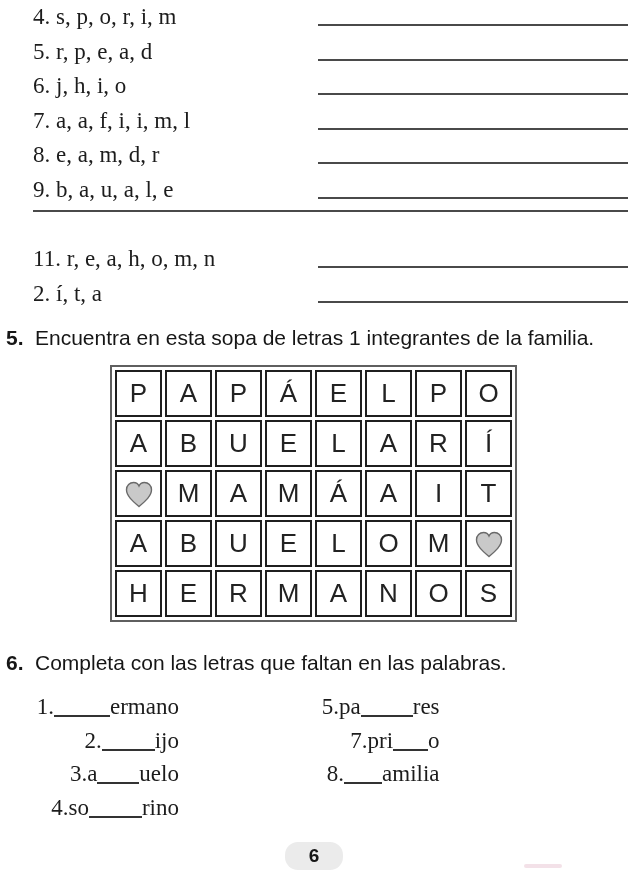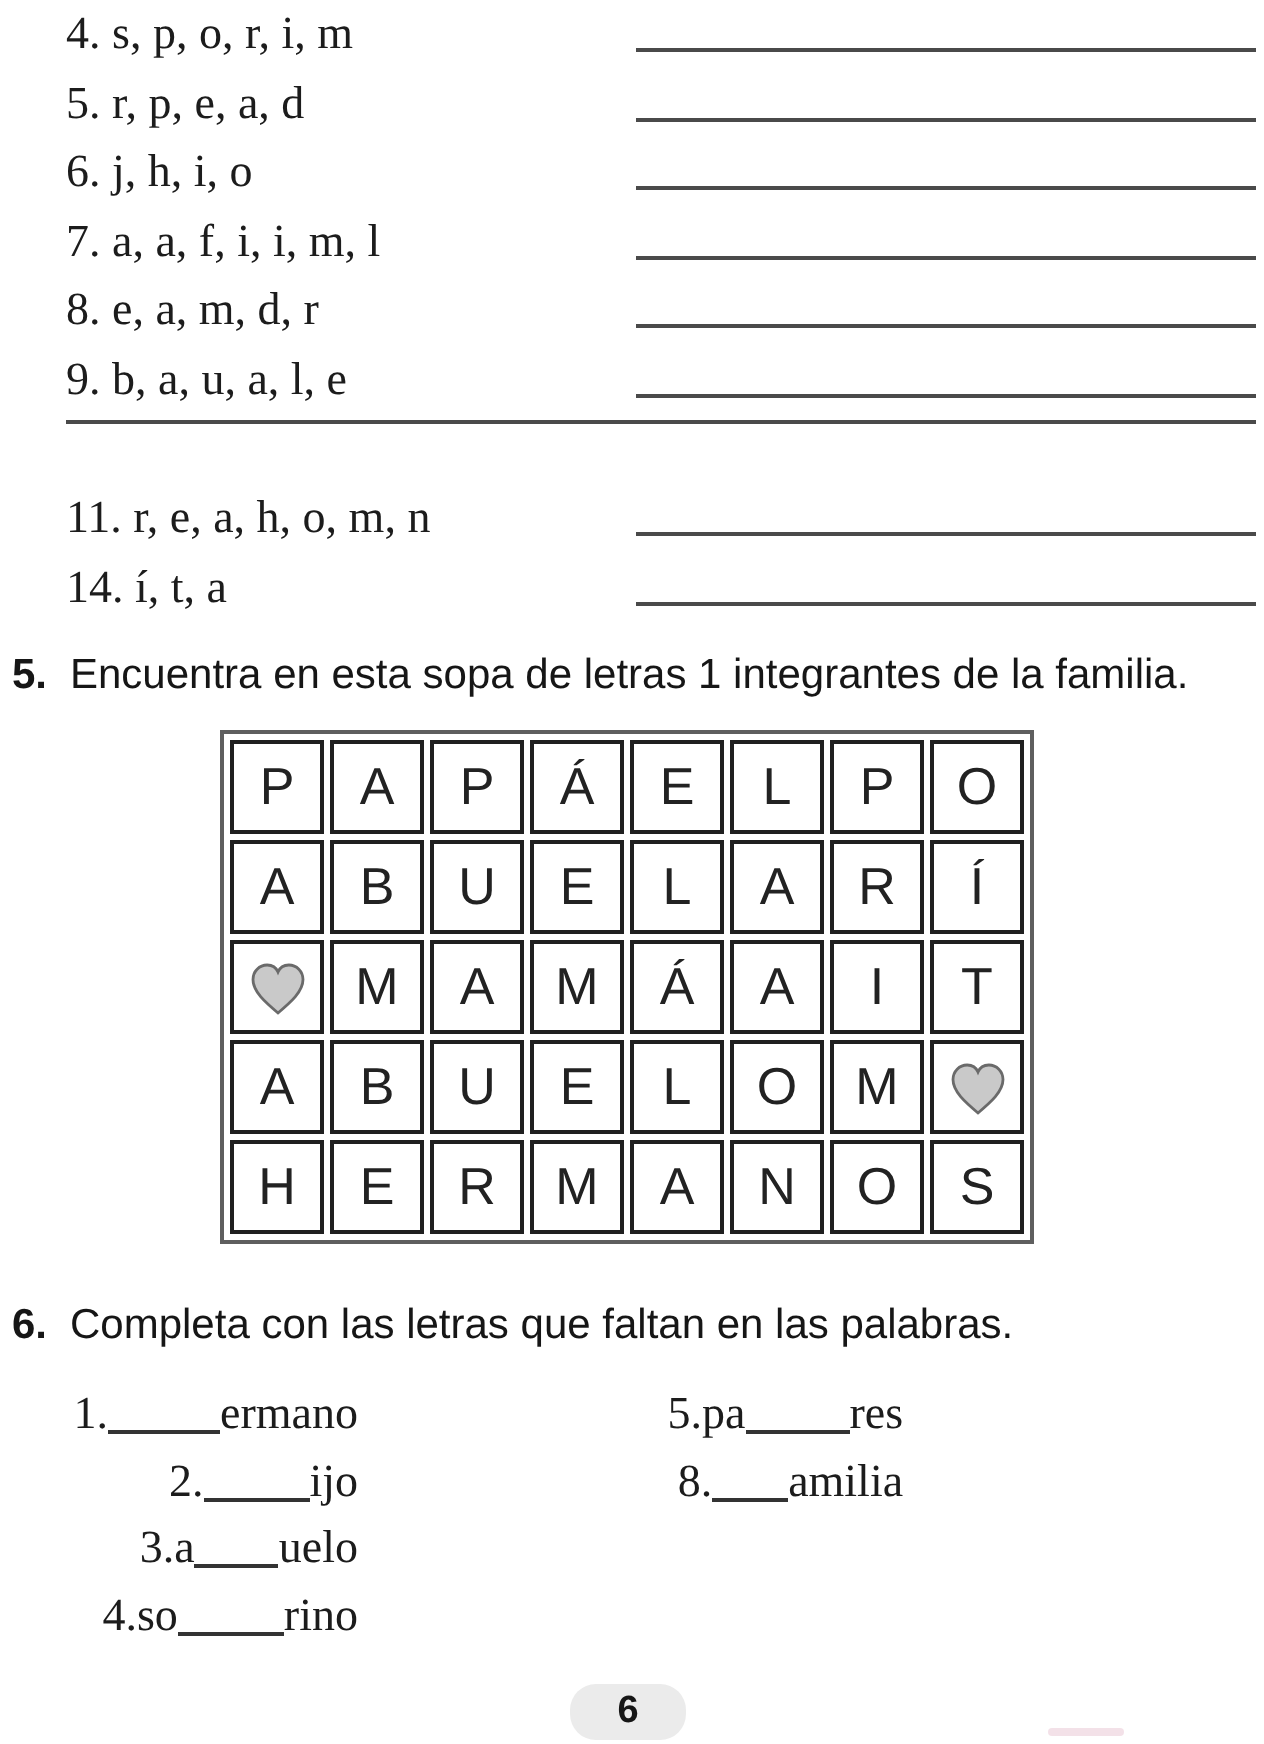--- a/index.html
+++ b/index.html
@@ -26,21 +26,21 @@
               border-spacing:3px;border:2px solid #5f5f5f;background:#fff;}
   .grid-table td{width:43px;height:43px;border:2px solid #1f1f1f;text-align:center;
                  vertical-align:middle;font:26px "Liberation Sans","DejaVu Sans",sans-serif;
                  color:#222;padding:0;background:#fff;}
   .grid-table td svg{display:block;margin:0 auto;}
 
   
   .ex6-col{position:absolute;top:690px;font:23px/33.7px "Liberation Serif","DejaVu Serif",serif;
            color:#1c1c1c;white-space:nowrap;}
   .ex6-left{left:33px;}
-  .ex6-right{left:318px;margin-left:12px;}
+  .ex6-right{left:318px;}
   .erow{height:33.7px;text-align:right;}
   .enum{display:inline-block;width:21px;}
   .blank{display:inline-block;height:2px;border-bottom:2px solid #333;
          position:relative;top:3px;}
 
   
   .page-badge{position:absolute;left:285px;top:842px;width:58px;height:28px;
               background:#ebebeb;border-radius:13px;display:flex;align-items:center;
               justify-content:center;
               font:bold 19px "Liberation Sans","DejaVu Sans",sans-serif;color:#161616;}
@@ -78,21 +78,21 @@
         <span class="rule"></span>
       </div>
     <div class="lrow">
         <span class="rule"></span>
       </div>
     <div class="lrow">
         <span class="ltext">11. r, e, a, h, o, m, n</span>
         <span class="rule"></span>
       </div>
     <div class="lrow">
-        <span class="ltext">14. í, t, a</span>
+        <span class="ltext">2. í, t, a</span>
         <span class="rule"></span>
       </div>
   </div>
 
   <div class="ex-head ex5-head">
     <span class="ex-num">5.</span>
     <span class="ex-text">Encuentra en esta sopa de letras 1 integrantes de la familia.</span>
   </div>
 
   <table class="grid-table">
@@ -165,20 +165,21 @@
 
   <div class="ex6-col ex6-left">
     <div class="erow"><span class="enum">1.</span><span></span><span class="blank" style="width: 56px;"></span><span>ermano</span></div>
     <div class="erow"><span class="enum">2.</span><span></span><span class="blank" style="width: 53px;"></span><span>ijo</span></div>
     <div class="erow"><span class="enum">3.</span><span>a</span><span class="blank" style="width: 42px;"></span><span>uelo</span></div>
     <div class="erow"><span class="enum">4.</span><span>so</span><span class="blank" style="width: 53px;"></span><span>rino</span></div>
   </div>
 
   <div class="ex6-col ex6-right">
     <div class="erow"><span class="enum">5.</span><span>pa</span><span class="blank" style="width: 52px;"></span><span>res</span></div>
+    <div class="erow"><span class="enum">7.</span><span>pri</span><span class="blank" style="width: 35px;"></span><span>o</span></div>
     <div class="erow"><span class="enum">8.</span><span></span><span class="blank" style="width: 38px;"></span><span>amilia</span></div>
   </div>
 
   <div class="page-badge">
     <span>6</span>
   </div>
   <div class="smudge"></div>
 
 </div>
 

